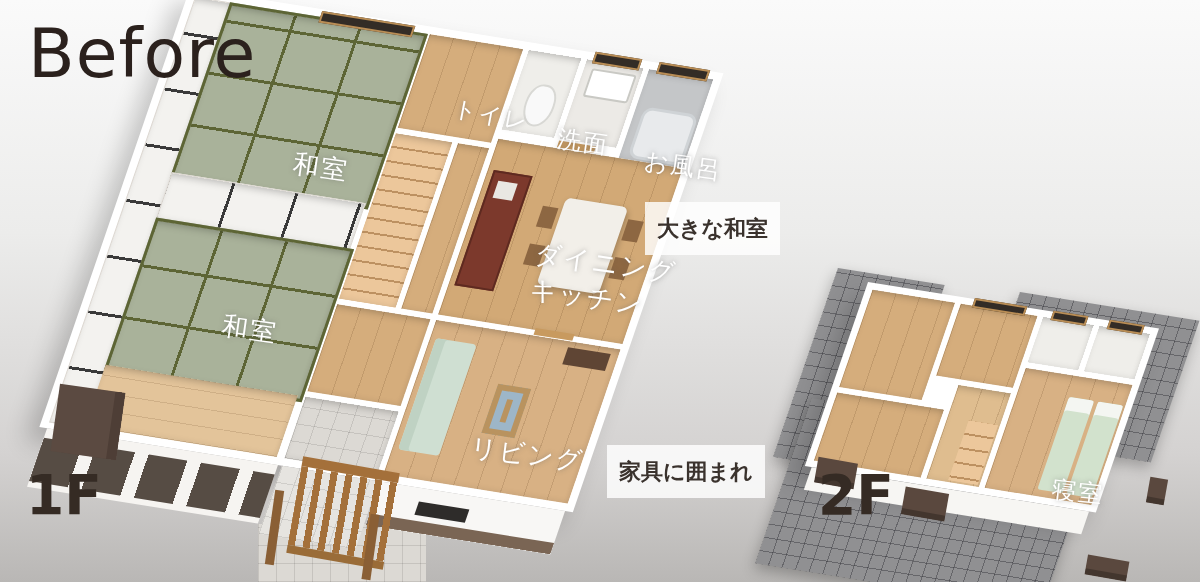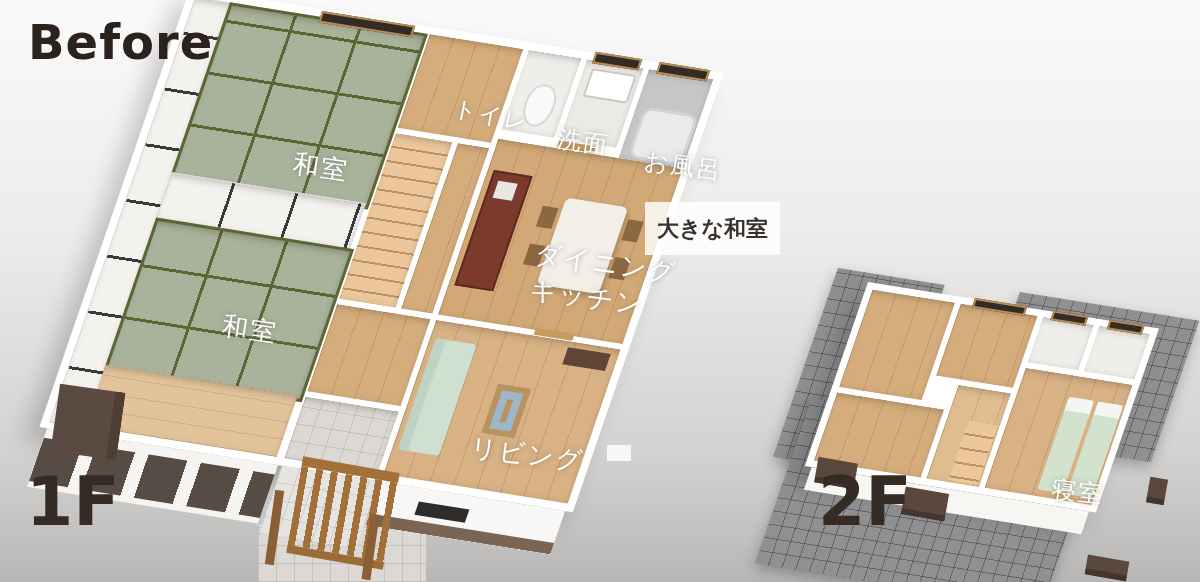--- a/index.html
+++ b/index.html
@@ -29,23 +29,23 @@
   .door{position:absolute;height:7px;background:#c89a5f;}
   .roof{position:absolute;transform-origin:0 0;
     transform:matrix(0.97,0.155,-0.324,0.944,0,0);
     background-color:#909092;
     background-image:
       repeating-linear-gradient(90deg,transparent 0 13px,rgba(50,50,56,0.45) 13px 14px),
       repeating-linear-gradient(0deg,transparent 0 13px,rgba(50,50,56,0.45) 13px 14px);
     box-shadow:0 6px 14px rgba(0,0,0,0.25);z-index:1;}
 
   
-  .title{position:absolute;left:28px;top:14px;font-size:48px;font-weight:700;
+  .title{position:absolute;left:28px;top:14px;font-size:68px;font-weight:400;
     color:#2b211d;letter-spacing:1px;z-index:30;}
-  .floorlabel{position:absolute;font-size:68px;font-weight:700;color:#352b24;z-index:30;line-height:1;}
+  .floorlabel{position:absolute;font-size:55px;font-weight:700;color:#352b24;z-index:30;line-height:1;}
   .fl-1f{left:26px;top:468px;}
   .fl-2f{left:818px;top:468px;}
   .rlabel{position:absolute;color:#ffffff;font-size:25px;font-weight:500;z-index:10;
     letter-spacing:2px;text-shadow:0 0 5px rgba(90,90,90,0.55);white-space:nowrap;}
   .note{position:absolute;background:rgba(255,255,255,0.82);color:#3a322d;
     font-size:22px;font-weight:700;line-height:1.7;padding:8px 12px;z-index:20;white-space:nowrap;}
 
   
   .cabinet{position:absolute;left:55px;top:388px;width:66px;height:68px;background:#5b4a41;
     transform:rotate(8deg);box-shadow:inset -10px 0 0 #4e3e36;z-index:3;}
@@ -171,18 +171,19 @@
       <span style="display:block;">ダイニング</span>
       <span style="display:block;">キッチン</span>
     </span>
   <span class="rlabel" style="left:470px;top:437px;transform:rotate(7deg);font-size:26px;">リビング</span>
   <span class="rlabel" style="left:1052px;top:476px;transform:rotate(6deg);font-size:24px;">寝室</span>
 
   <div class="note" style="left:645px;top:202px;">
     <div>大きな和室</div>
   </div>
   <div class="note" style="left:607px;top:445px;">
+    <div>家具に囲まれ</div>
   </div>
 
   <div class="floorlabel fl-1f">1F</div>
   <div class="floorlabel fl-2f">2F</div>
 
 </div>
 
 </body></html>

